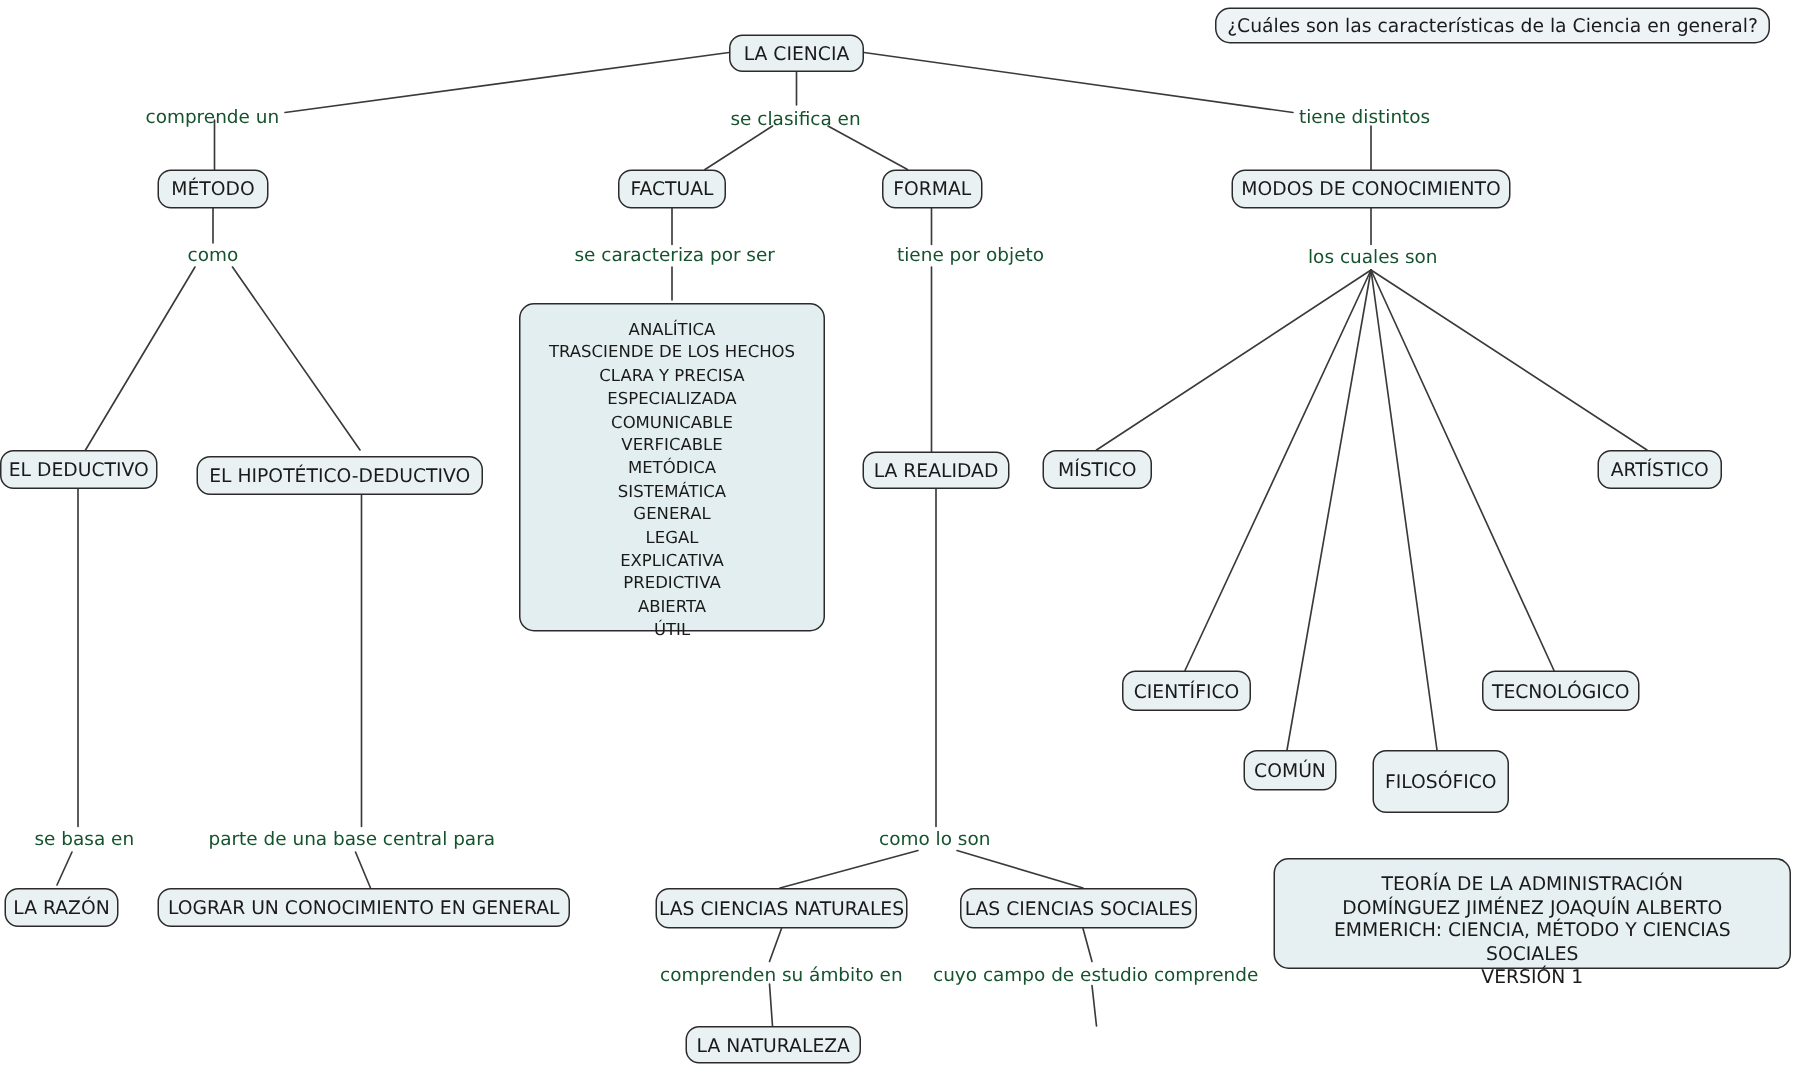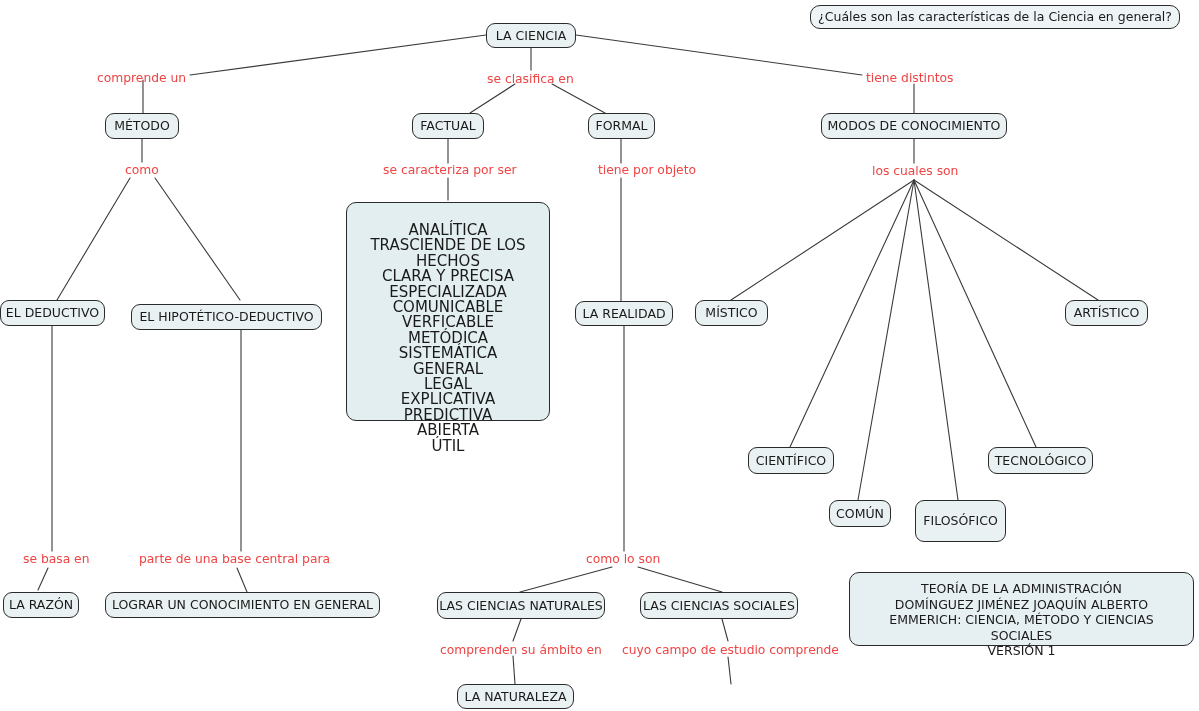--- a/index.html
+++ b/index.html
@@ -39,46 +39,46 @@
     display: flex;
     align-items: center;
     justify-content: center;
     white-space: nowrap;
     padding: 0 9px;
   }
   .node.list {
     border-radius: 10px;
     background: #e3eef0;
     display: block;
-    padding: 20px 10px;
+    padding: 9px 10px;
     white-space: normal;
     text-align: center;
     line-height: 15.4px;
-    font-size: 15px;
+    font-size: 11px;
   }
   .node.infobox {
     border-radius: 10px;
     background: #e6eff1;
     display: block;
     padding: 8px 10px;
     white-space: normal;
     text-align: center;
     line-height: 15.5px;
     font-size: 12.5px;
   }
   .node.question {
     border-radius: 10px;
     background: #eef3f5;
     font-size: 12.5px;
   }
   .edge-label {
     position: absolute;
     font-size: 12.3px;
     line-height: 14px;
-    color: #ef4444;
+    color: #14532d;
     white-space: nowrap;
     background: transparent;
   }
   .list-line { display: block; }
 </style>
 </head>
 <body>
 
 <div id="canvas">
 

